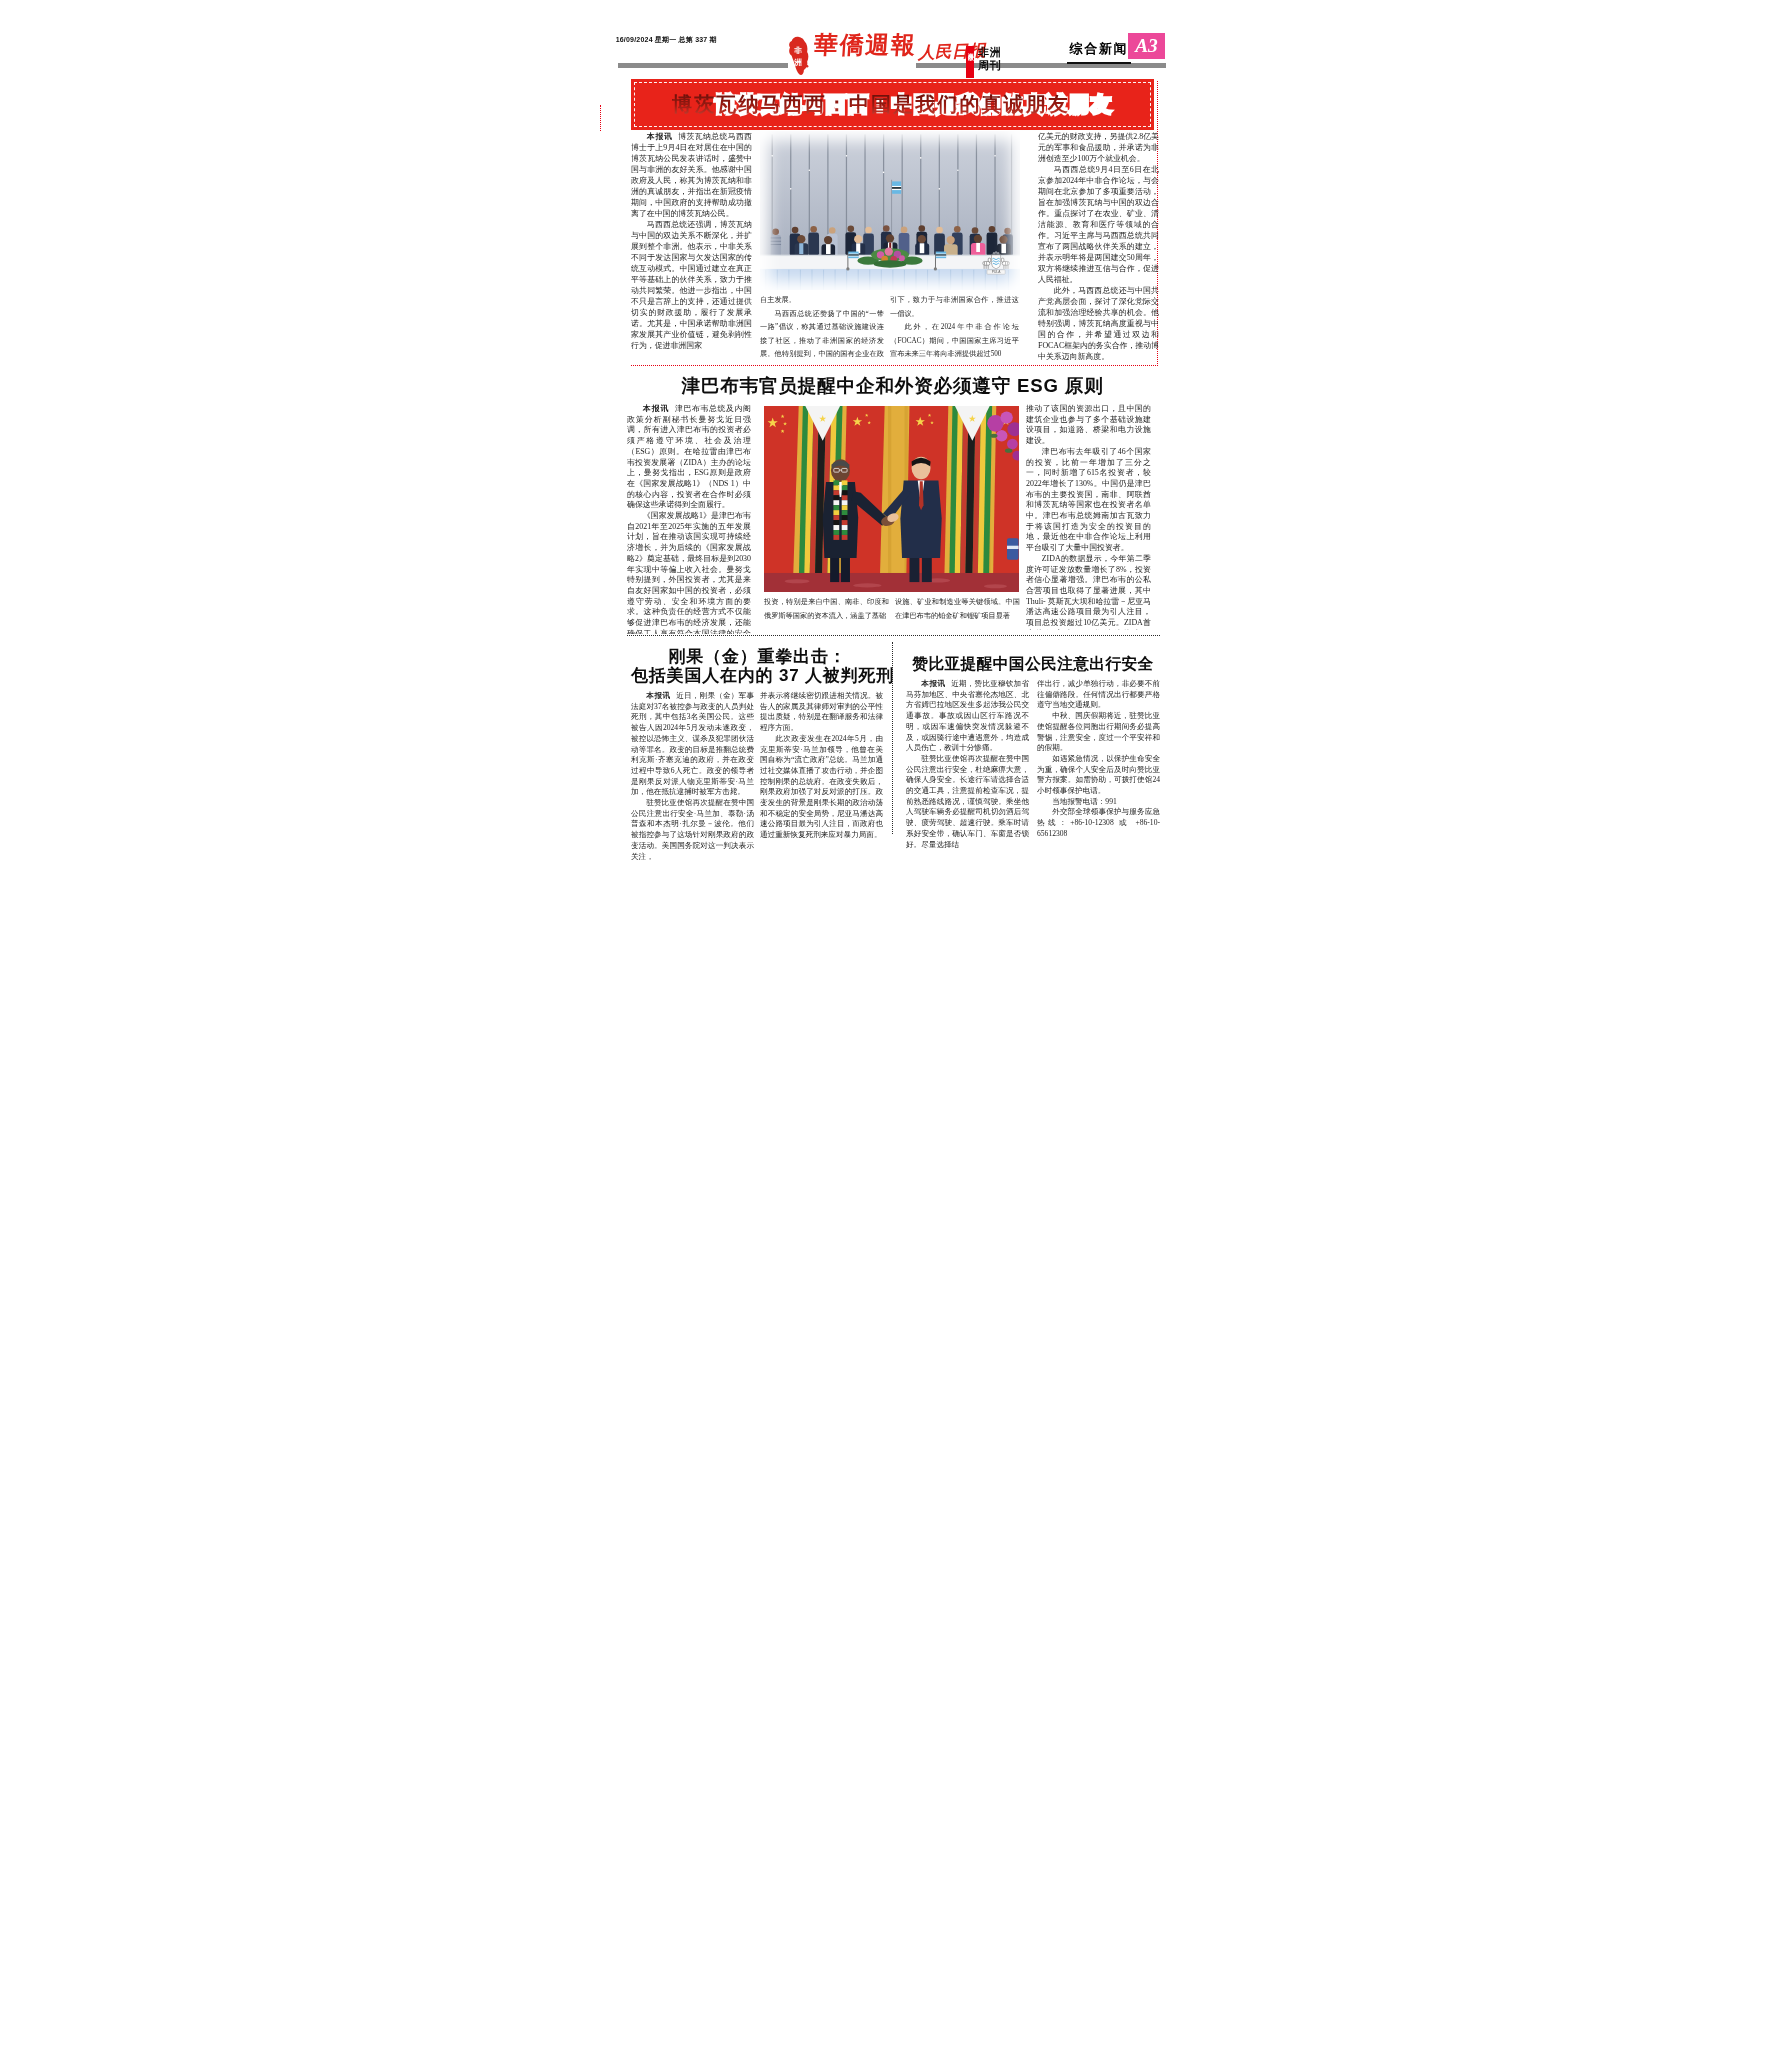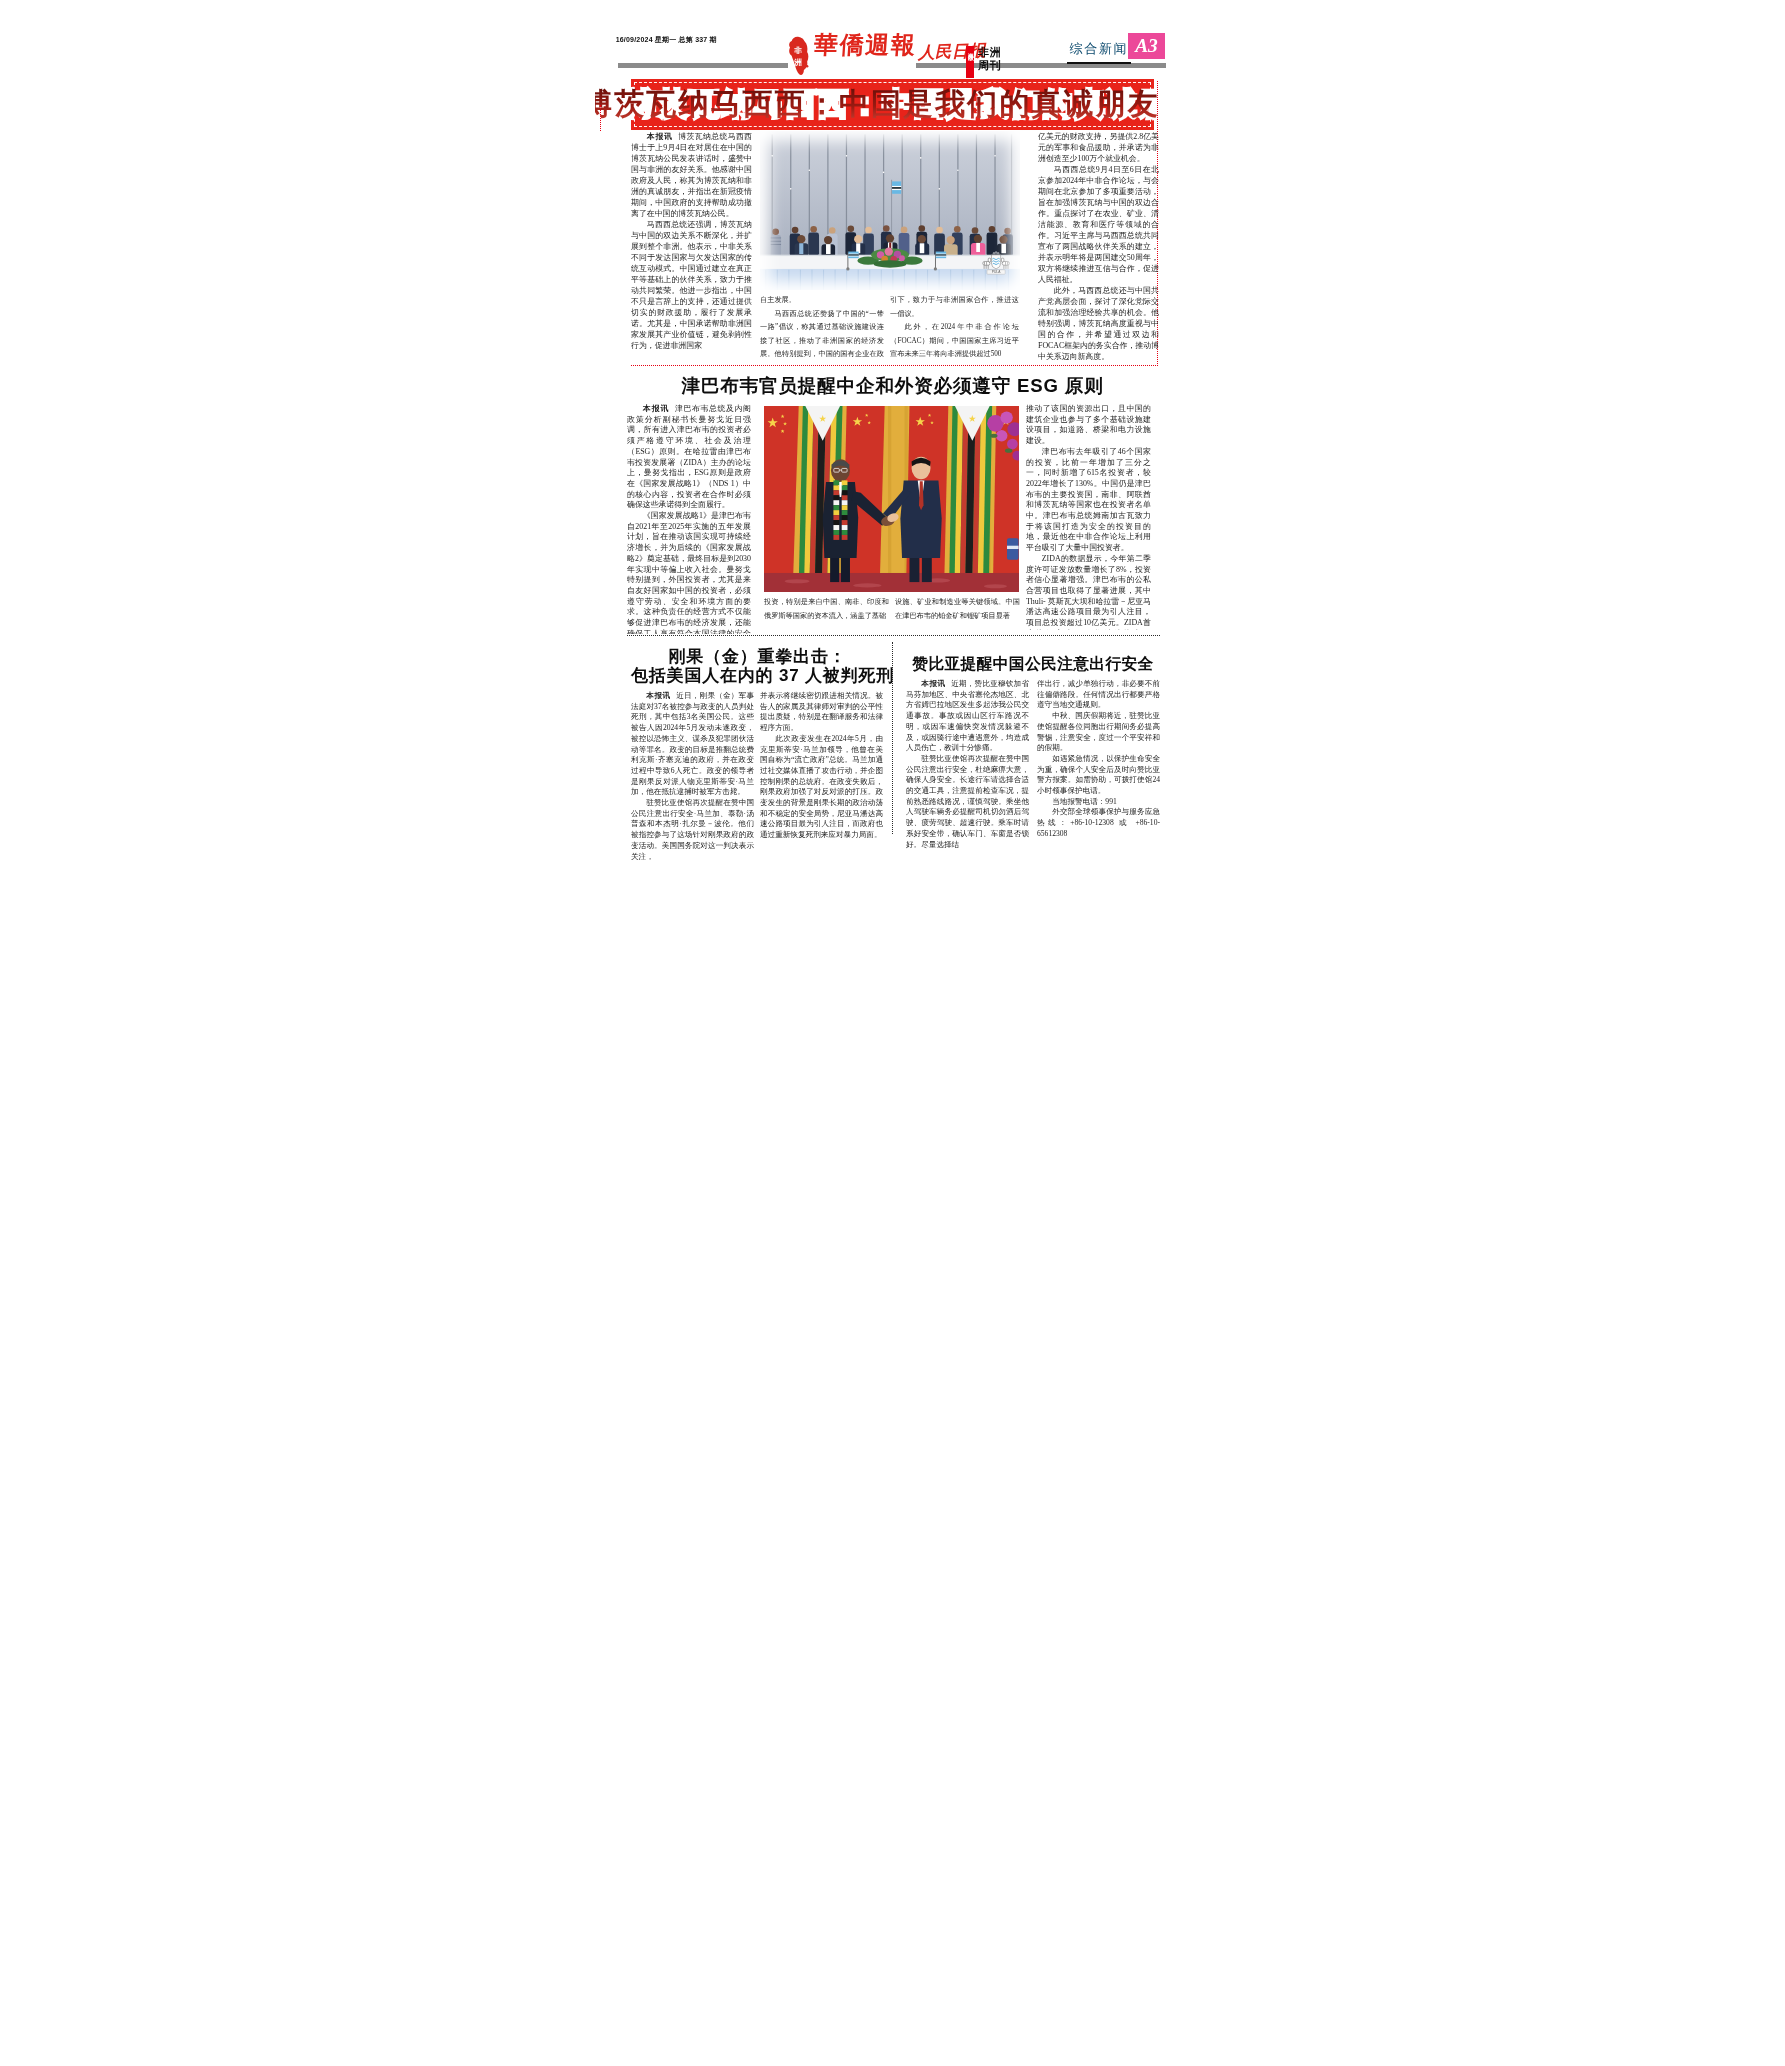--- a/index.html
+++ b/index.html
@@ -9,30 +9,30 @@
 
   
   .date-line{font-family:"Liberation Sans", sans-serif;font-weight:700;font-size:7px;color:#101010;letter-spacing:0.2px;}
   .graybar{background:#8b8b8b;height:5.4px;}
   .masthead-title{color:#e0261c;font-weight:900;font-size:24px;letter-spacing:1.7px;font-family:"Liberation Serif",serif;transform:skewX(-4deg);}
   .masthead-partner{color:#e0261c;font-weight:900;font-style:italic;font-size:16.5px;letter-spacing:0.4px;transform:rotate(-2deg);}
   .overseas-box{background:#e60012;color:#fff;writing-mode:vertical-rl;text-orientation:upright;
                 font-family:"Liberation Sans",sans-serif;font-weight:700;font-size:5.8px;letter-spacing:1.2px;
                 padding:2.1px 1.2px;line-height:1;}
   .supp{font-family:"Liberation Sans",sans-serif;font-weight:900;font-size:11px;line-height:13.2px;color:#101010;letter-spacing:0.8px;}
-  .section-label{font-family:"Liberation Sans",sans-serif;font-weight:400;font-size:13px;letter-spacing:1.7px;
-                 border-bottom:2.1px solid #101010;padding:0 2.5px 3.7px;color:#0c4a6e;}
+  .section-label{font-family:"Liberation Sans",sans-serif;font-weight:700;font-size:13px;letter-spacing:1.7px;
+                 border-bottom:2.1px solid #101010;padding:0 2.5px 3.7px;color:#000000;}
   .pageno-box{background:#ec4899;color:#fff;display:flex;align-items:center;justify-content:center;
               font-family:"Liberation Serif",serif;font-style:italic;font-weight:700;font-size:19.4px;}
 
   
   .banner{background:#e8231a;}
   .banner-border{position:absolute;inset:2.9px;border:1.2px dashed rgba(255,255,255,.95);}
   .banner-center{position:absolute;inset:0;display:flex;align-items:center;justify-content:center;}
-  .banner-title{position:relative;font-family:Liberation Sans, sans-serif;font-weight:900;font-size:30px;letter-spacing:2.1px;white-space:nowrap;padding-left:43px;}
+  .banner-title{position:relative;font-family:Liberation Sans, sans-serif;font-weight:900;font-size:20px;letter-spacing:2.1px;white-space:nowrap;padding-left:43px;}
   .banner-title .stroke{color:#fff;-webkit-text-stroke:3.7px #ffffff;}
   .banner-title .fill{position:absolute;left:0;top:0;background:linear-gradient(180deg,#5e0d08 0%,#9c1b12 55%,#d0473a 100%);
                       -webkit-background-clip:text;background-clip:text;color:transparent;}
 
   
   .dot-red-h{border-top:1.7px dotted #e60012;}
   .dot-red-v{border-left:1.7px dotted #e60012;}
   .dot-blk-h{border-top:1.7px dotted #2a2a2a;}
   .dot-blk-v{border-left:1.7px dotted #2a2a2a;}
 

